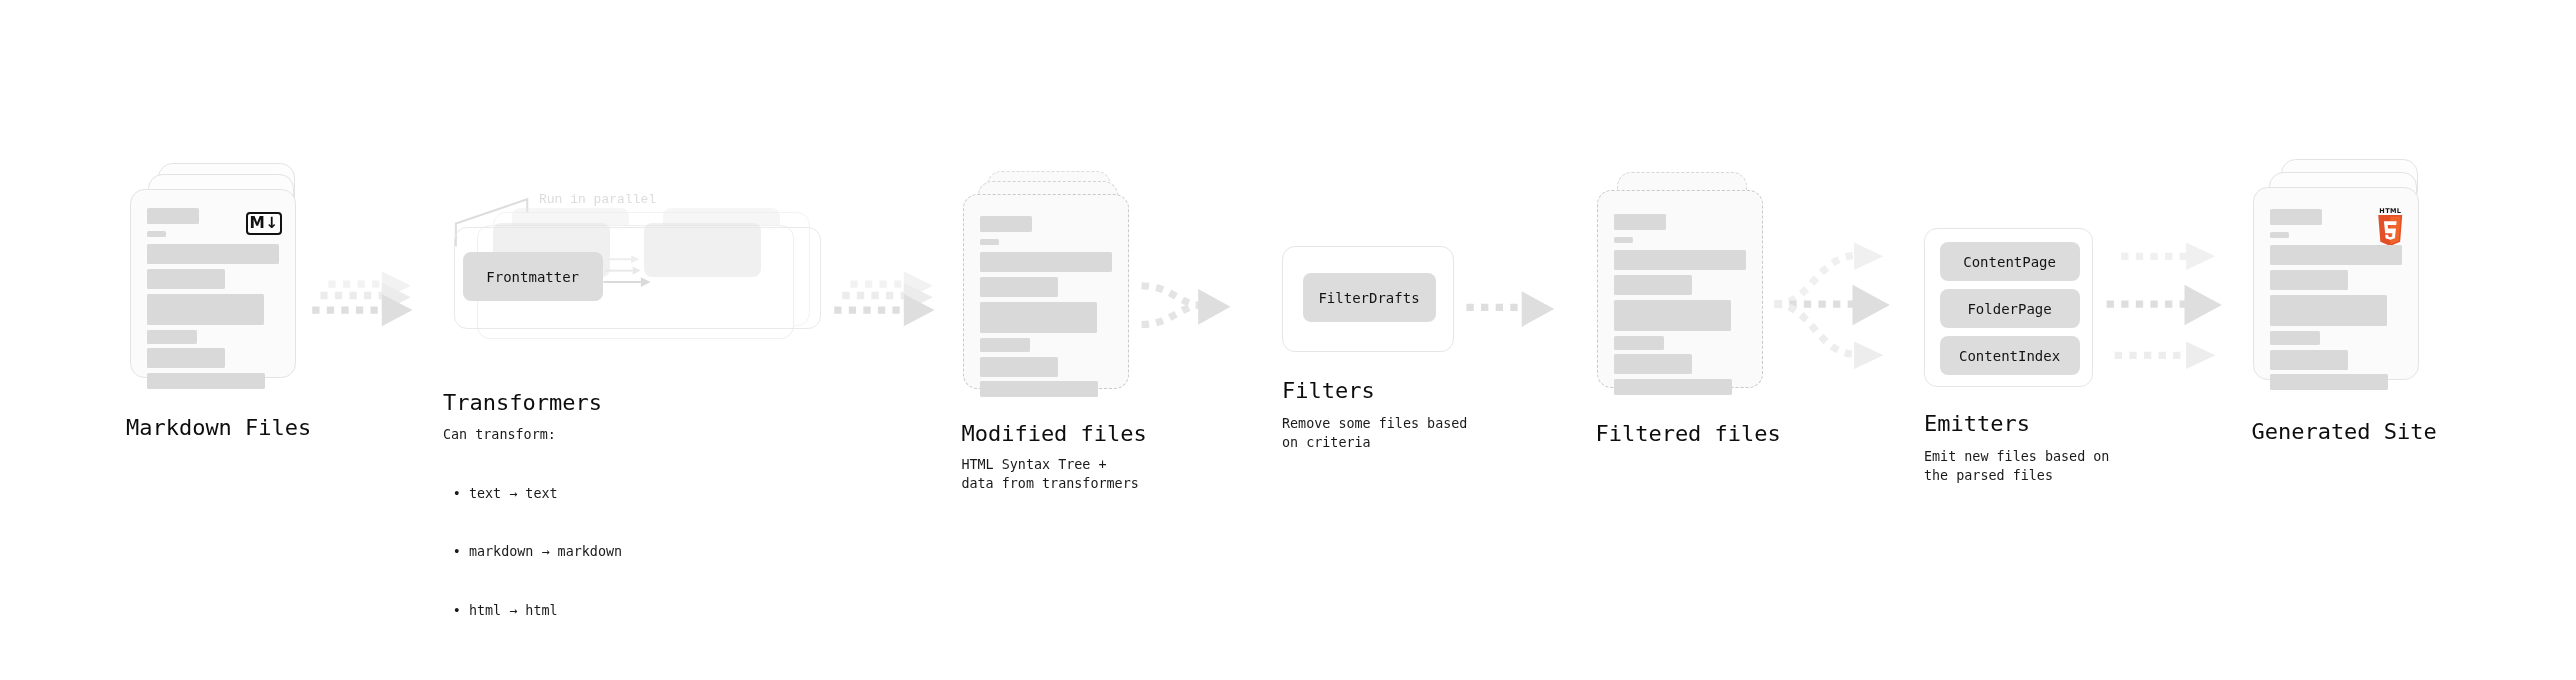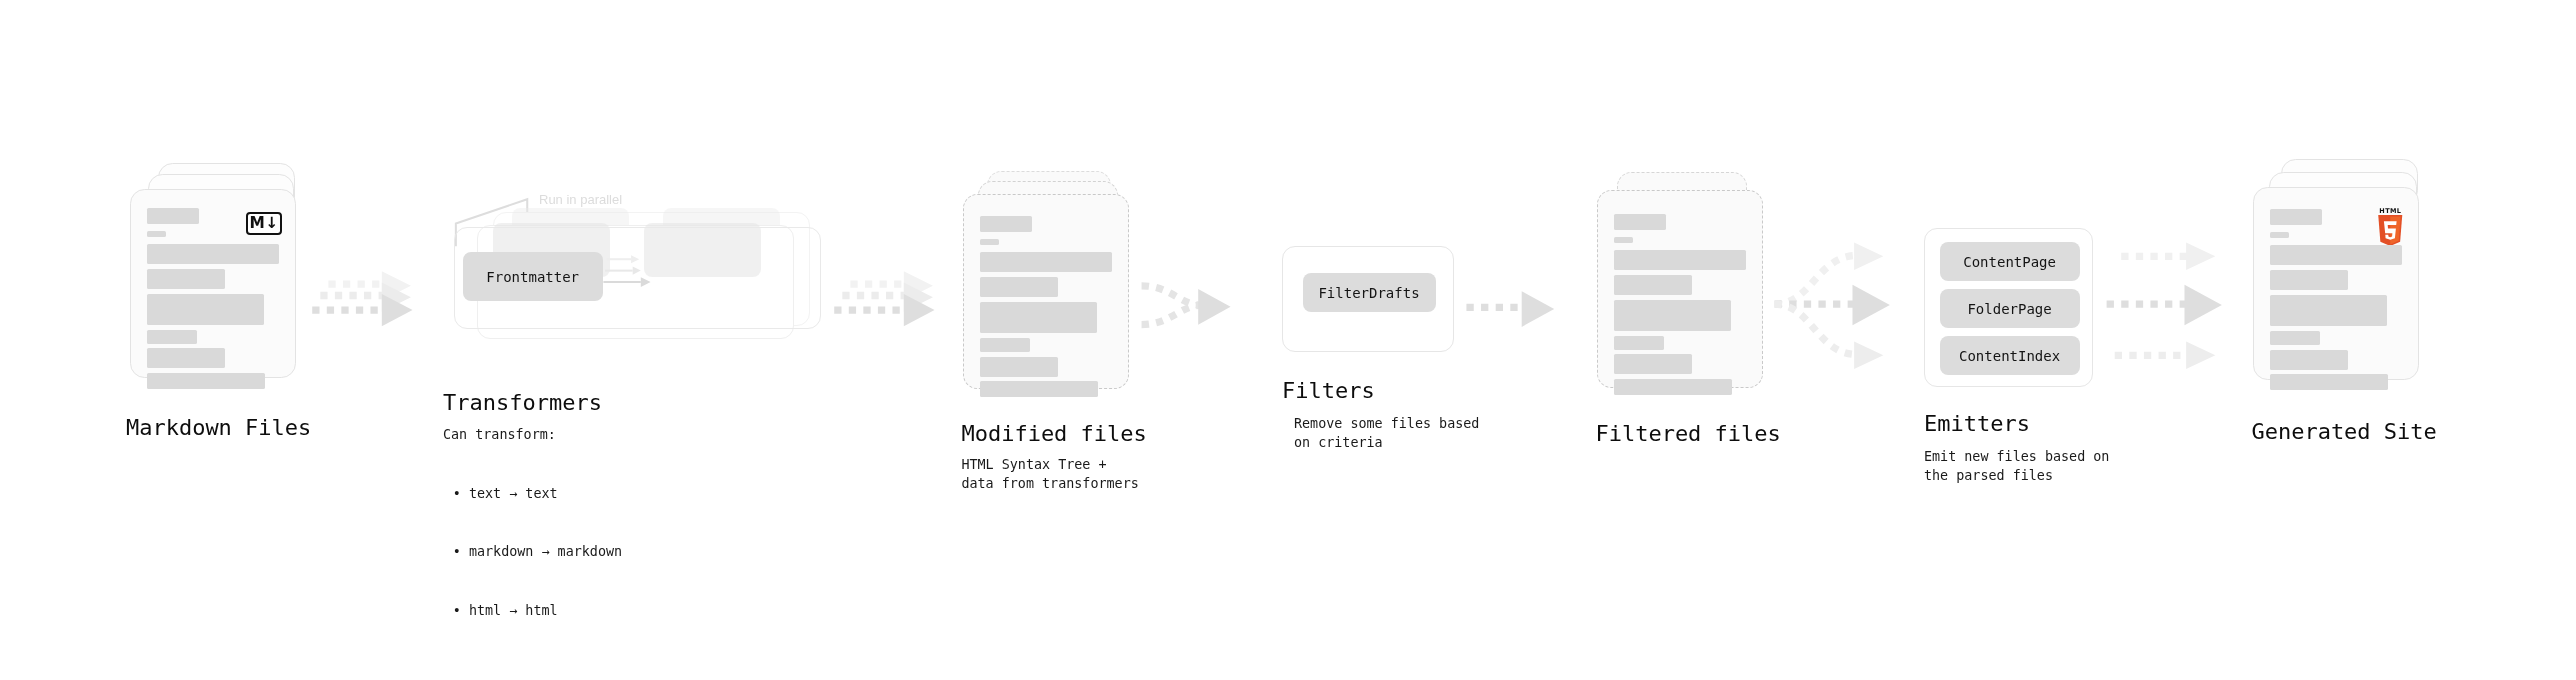--- a/index.html
+++ b/index.html
@@ -118,21 +118,21 @@
     font-family: "DejaVu Sans Mono", "Liberation Mono", monospace;
     font-size: 14px;
     color: #141414;
     white-space: nowrap;
   }
   .pill.ghost1 { background: #e4e4e4; opacity: .55; }
   .pill.ghost2 { background: #ececec; opacity: .45; }
 
   .parallel-label {
     position: absolute;
-    font-family: Liberation Sans, sans-serif;
+    font-family: Liberation Mono, monospace;
     font-size: 13px;
     color: #dcdcdc;
     white-space: nowrap;
   }
 
   svg { overflow: visible; display: block; }
 </style>
 </head>
 <body>
 
@@ -273,26 +273,26 @@
       <g fill="none" stroke="#e4e4e4" stroke-width="9" stroke-dasharray="9 9">
         <path d="M4 22 C40 22 52 46 78 46"></path>
         <path d="M4 70 C40 70 52 46 78 46"></path>
       </g>
       <polygon points="74,26 114,48 74,70" fill="#dedede"></polygon>
     </svg>
   </div>
 
   <div class="node" style="left:1282px; top:246px;">
     <div class="pillbox" style="left:0; top:0; width:172px; height:106px;">
-      <div class="pill" style="left:19.5px; top:26px; width:133px; height:39px;">
+      <div class="pill" style="left:19.5px; top:26px; width:133px; height:49px;">
         <span>FilterDrafts</span>
       </div>
     </div>
     <div class="title" style="position:absolute; left:0px; top:132px;">Filters</div>
-    <div class="desc" style="position:absolute; left:12px; top:168px;">Remove some files based
+    <div class="desc" style="position:absolute; left:0px; top:168px;">Remove some files based
 on criteria</div>
   </div>
 
   <div class="node" style="left:1463px; top:283px;">
     <svg width="106" height="65" viewBox="0 0 130 80">
       <line x1="4" y1="30" x2="76" y2="30" stroke="#dedede" stroke-width="9" stroke-dasharray="9 9"></line>
       <polygon points="72,10 112,32 72,54" fill="#dedede"></polygon>
     </svg>
   </div>
 

